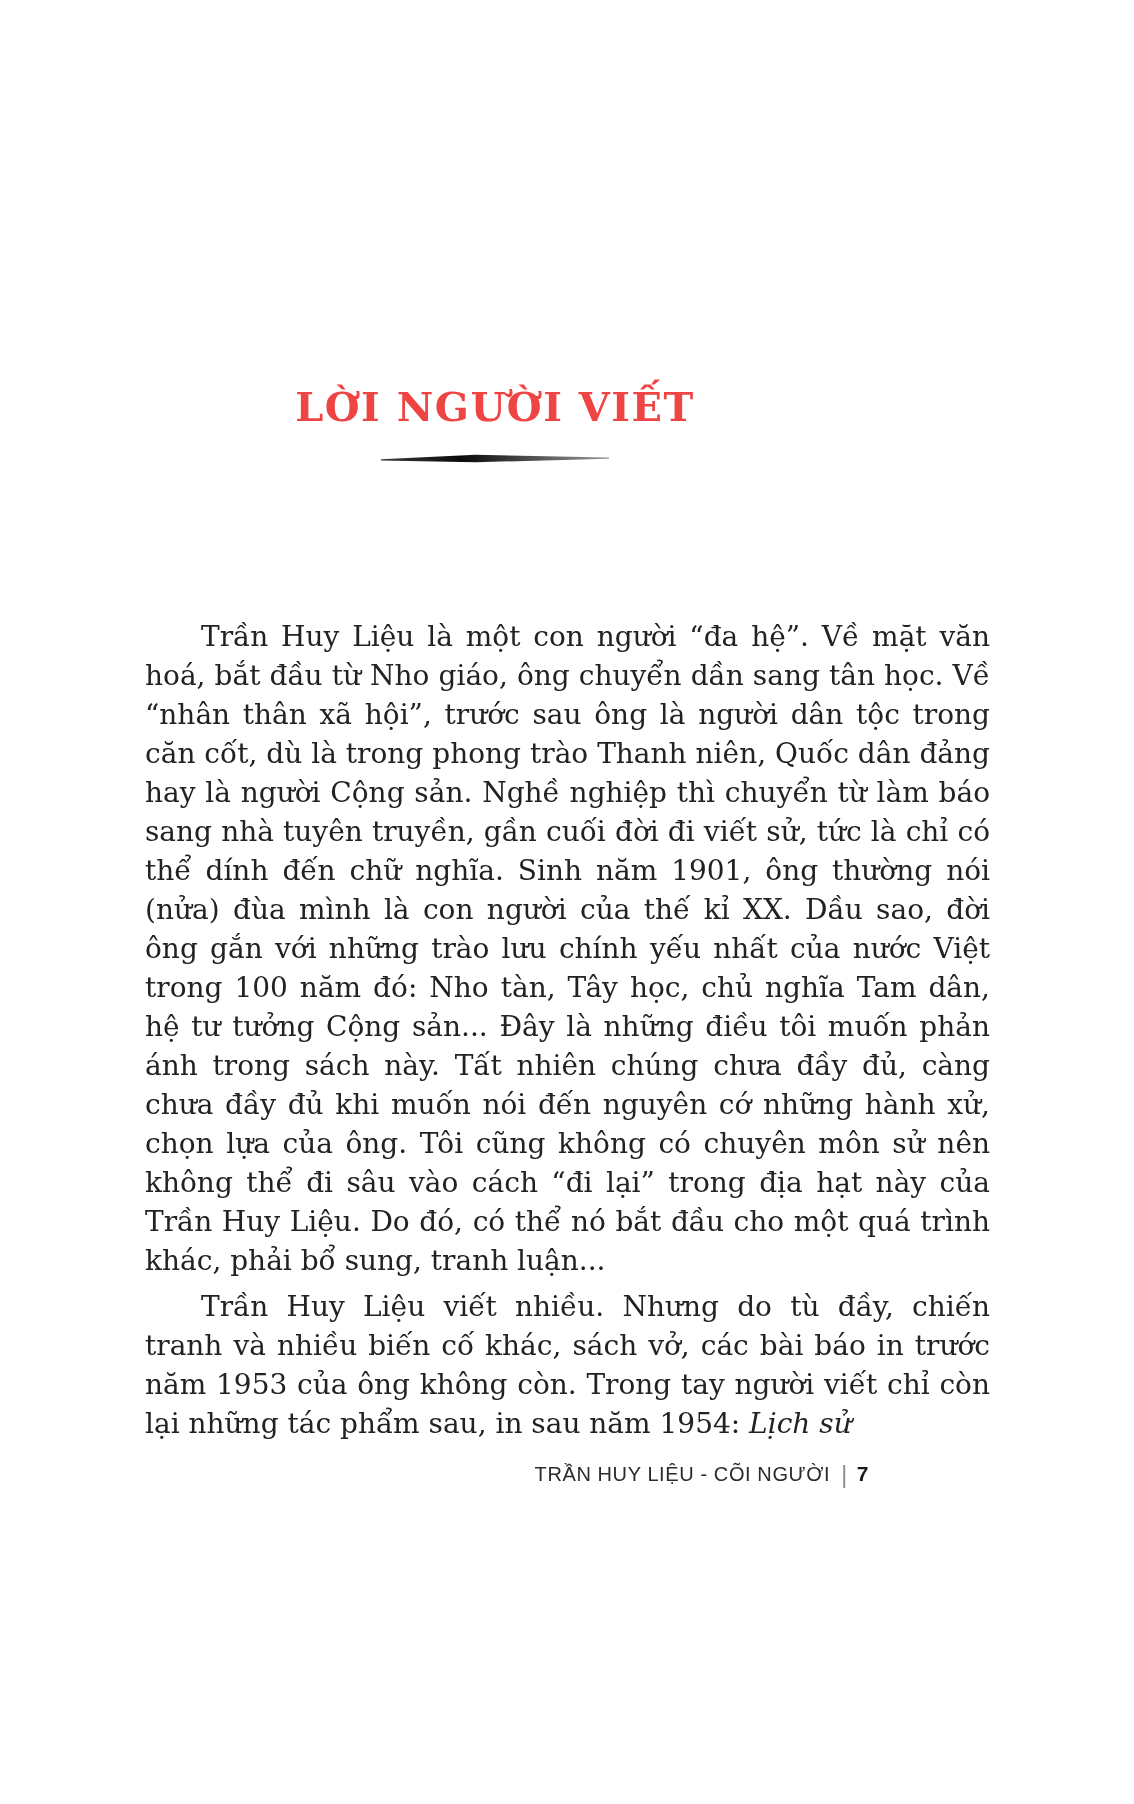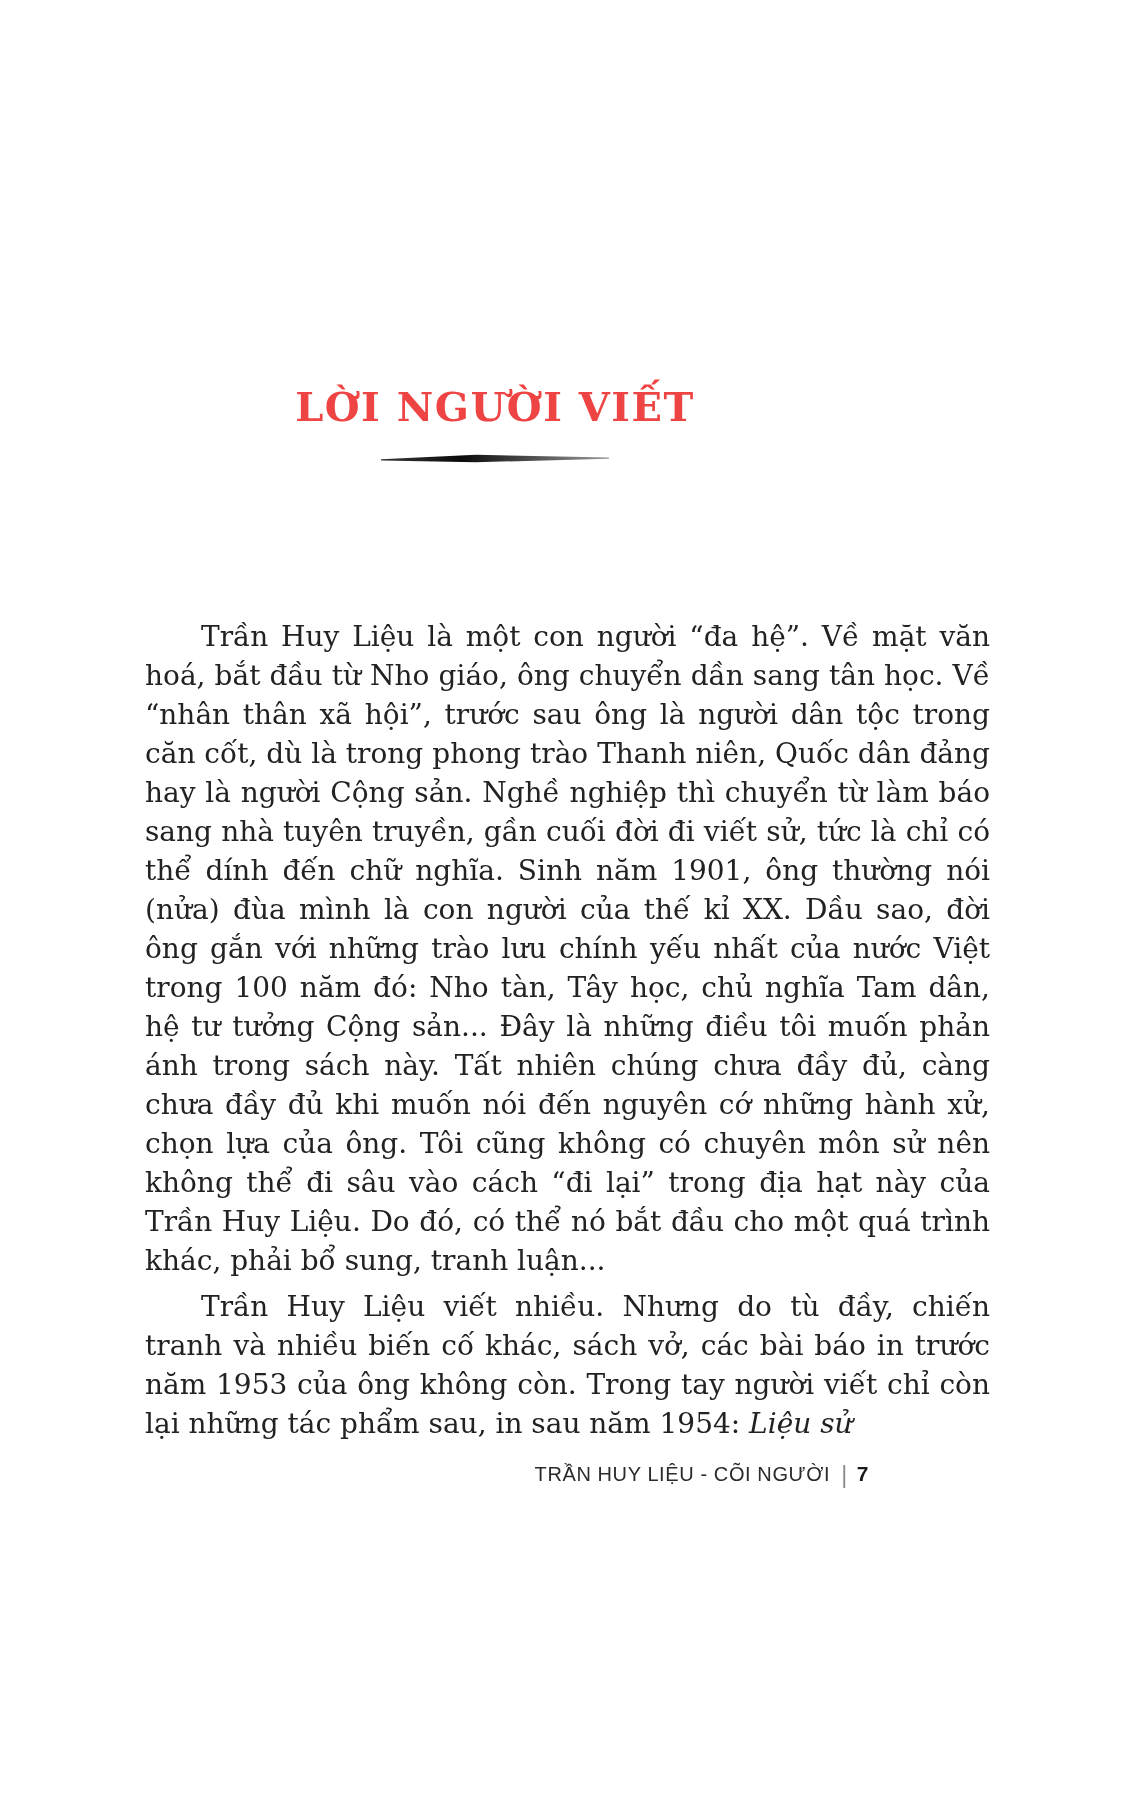--- a/index.html
+++ b/index.html
@@ -96,20 +96,20 @@
           <stop offset="0.35" stop-color="#0a0a0a"></stop>
           <stop offset="1" stop-color="#9a9a9a"></stop>
         </linearGradient>
       </defs>
       <polygon points="0,5.2 95,0.8 228,3.6 228,4.8 95,8.2 0,6.4" fill="url(#divGrad)"></polygon>
     </svg>
   </div>
 
   <div class="body-text">
     <p class="para">Trần Huy Liệu là một con người “đa hệ”. Về mặt văn hoá, bắt đầu từ Nho giáo, ông chuyển dần sang tân học. Về “nhân thân xã hội”, trước sau ông là người dân tộc trong căn cốt, dù là trong phong trào Thanh niên, Quốc dân đảng hay là người Cộng sản. Nghề nghiệp thì chuyển từ làm báo sang nhà tuyên truyền, gần cuối đời đi viết sử, tức là chỉ có thể dính đến chữ nghĩa. Sinh năm 1901, ông thường nói (nửa) đùa mình là con người của thế kỉ XX. Dầu sao, đời ông gắn với những trào lưu chính yếu nhất của nước Việt trong 100 năm đó: Nho tàn, Tây học, chủ nghĩa Tam dân, hệ tư tưởng Cộng sản... Đây là những điều tôi muốn phản ánh trong sách này. Tất nhiên chúng chưa đầy đủ, càng chưa đầy đủ khi muốn nói đến nguyên cớ những hành xử, chọn lựa của ông. Tôi cũng không có chuyên môn sử nên không thể đi sâu vào cách “đi lại” trong địa hạt này của Trần Huy Liệu. Do đó, có thể nó bắt đầu cho một quá trình khác, phải bổ sung, tranh luận...</p>
-    <p class="para"><span>Trần Huy Liệu viết nhiều. Nhưng do tù đầy, chiến tranh và nhiều biến cố khác, sách vở, các bài báo in trước năm 1953 của ông không còn. Trong tay người viết chỉ còn lại những tác phẩm sau, in sau năm 1954: </span><span class="tail-italic">Liệu sử</span></p>
+    <p class="para"><span>Trần Huy Liệu viết nhiều. Nhưng do tù đầy, chiến tranh và nhiều biến cố khác, sách vở, các bài báo in trước năm 1953 của ông không còn. Trong tay người viết chỉ còn lại những tác phẩm sau, in sau năm 1954: </span><span class="tail-italic">Lịch sử</span></p>
   </div>
 
   <div class="footer">
     <span>TRẦN HUY LIỆU - CÕI NGƯỜI</span><span class="sep">|</span><span class="pagenum">7</span>
   </div>
 
 </div>
 
 </body></html>

